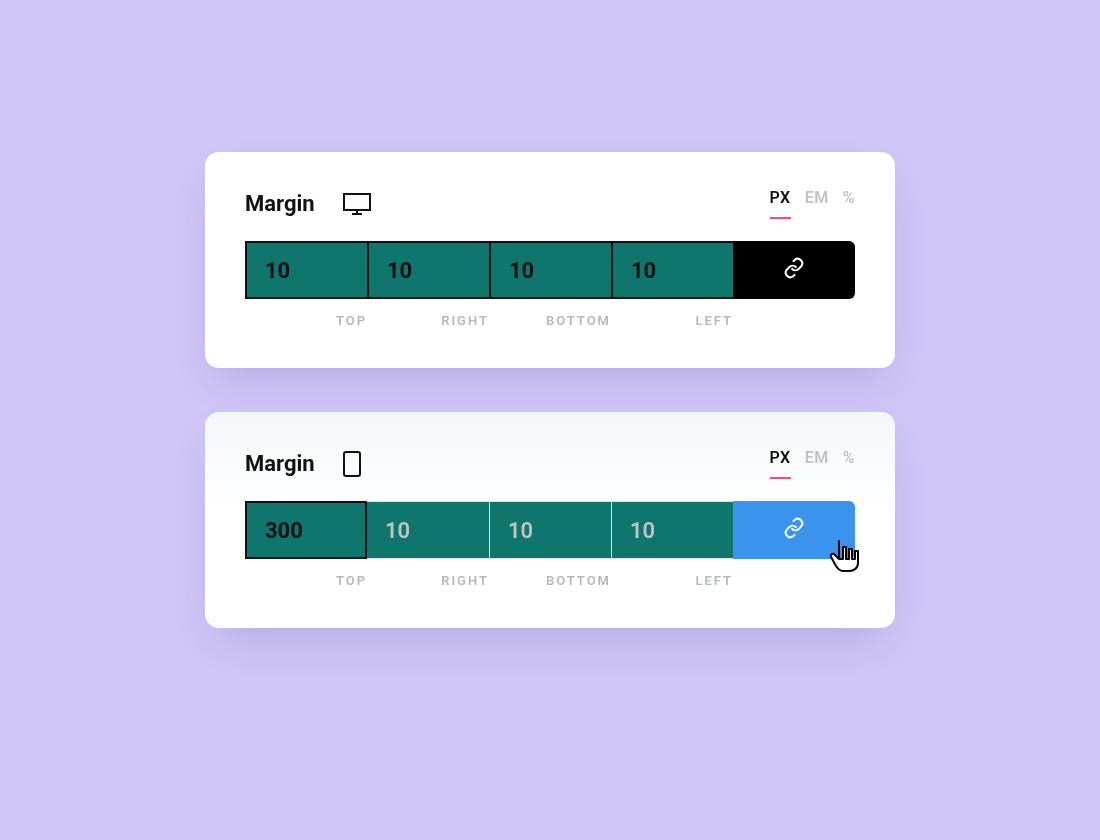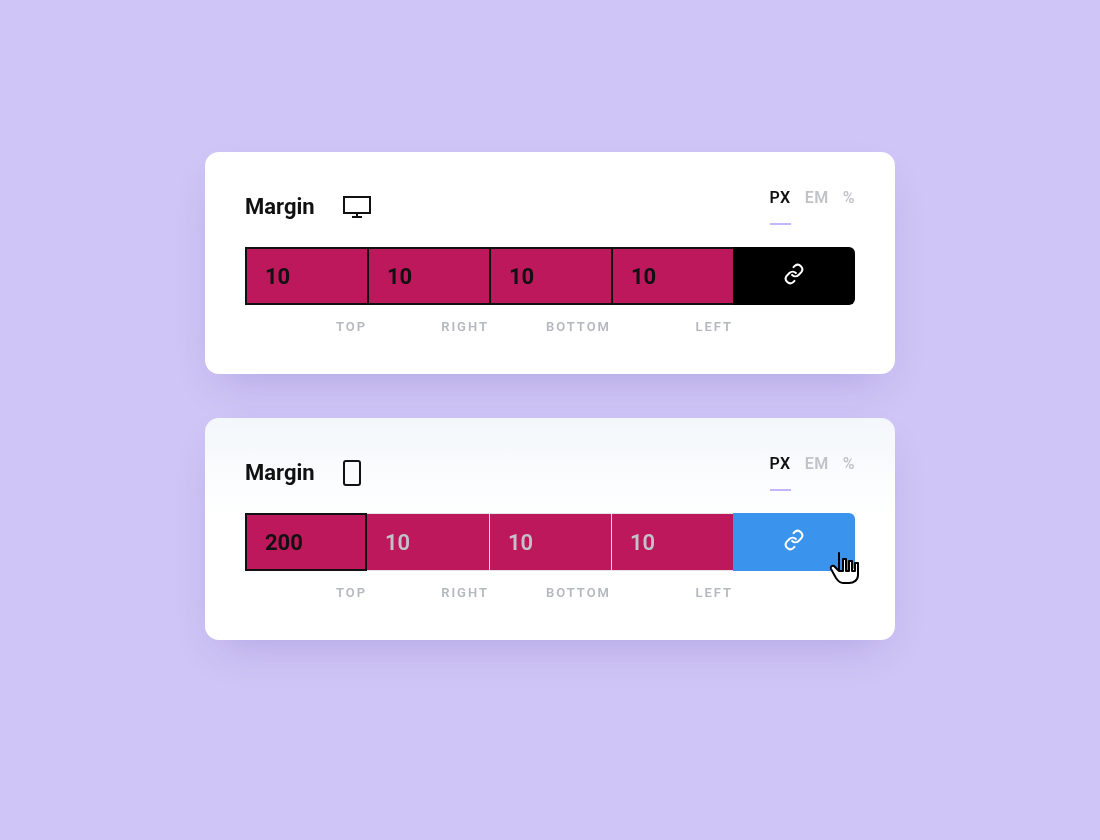--- a/index.html
+++ b/index.html
@@ -49,39 +49,39 @@
   }
   .unit {
     font-size: 16px;
     font-weight: 600;
     color: #c2c3c9;
     letter-spacing: 0.5px;
     cursor: pointer;
   }
   .unit.active {
     color: #111;
-    border-bottom: 2px solid #c4b5fd;
-    padding-bottom: 16px;
+    border-bottom: 2px solid #ec4899;
+    padding-bottom: 10px;
   }
   .input-row {
     display: flex;
     width: 610px;
   }
   .value-box {
     width: 122px;
     height: 58px;
     border: 2px solid #111;
     border-right: none;
     display: flex;
     align-items: center;
     padding-left: 18px;
     font-size: 22px;
     font-weight: 700;
     color: #111;
-    background: #be185d;
+    background: #0f766e;
   }
   .value-box.dim {
     border: 1px solid #e3e4e8;
     border-right: none;
     color: #c2c3c9;
     font-weight: 600;
   }
   .value-box.strong {
     border: 2px solid #111;
   }
@@ -174,21 +174,21 @@
       </span>
     </div>
     <div class="unit-group">
       <span class="unit active">PX</span>
       <span class="unit">EM</span>
       <span class="unit">%</span>
     </div>
   </div>
 
   <div class="input-row">
-    <div class="value-box strong" style="border-right:2px solid #111">200</div>
+    <div class="value-box strong" style="border-right:2px solid #111">300</div>
     <div class="value-box dim" style="border-left:none">10</div>
     <div class="value-box dim">10</div>
     <div class="value-box dim">10</div>
     <div class="link-btn blue">
       <span>
         <svg width="22" height="22" viewBox="0 0 24 24" fill="none">
           <path d="M10 13a5 5 0 0 0 7 0l3-3a5 5 0 0 0-7-7l-1.5 1.5" stroke="#fff" stroke-width="2.2" stroke-linecap="round"></path>
           <path d="M14 11a5 5 0 0 0-7 0l-3 3a5 5 0 0 0 7 7l1.5-1.5" stroke="#fff" stroke-width="2.2" stroke-linecap="round"></path>
         </svg>
       </span>

